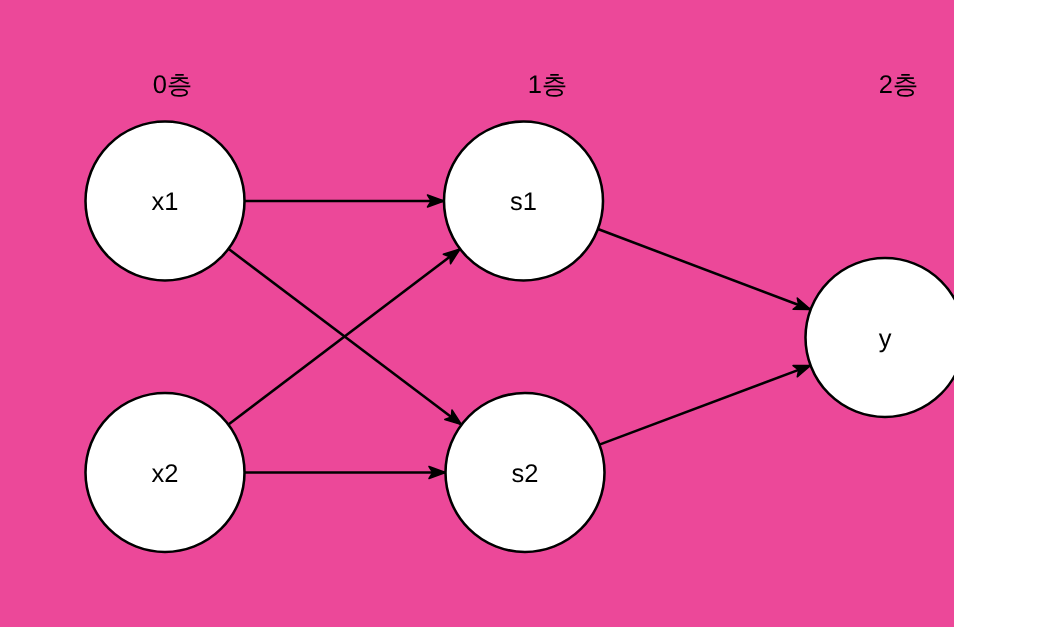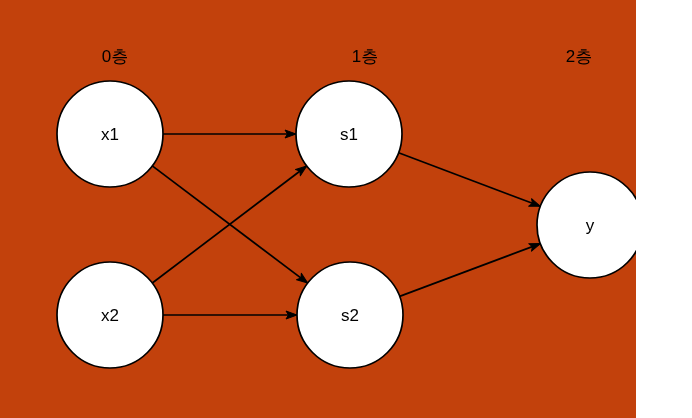--- a/index.html
+++ b/index.html
@@ -4,21 +4,21 @@
 <style>
   html, body {
     margin: 0;
     padding: 0;
     background: #ffffff;
   }
   .stage {
     position: relative;
     width: 636px;
     height: 418px;
-    background: #c2410c;
+    background: #ec4899;
     font-family: "Liberation Sans", sans-serif;
     overflow: hidden;
   }
   .layer-label {
     position: absolute;
     top: 48px;
     transform: translateX(-50%);
     font-size: 17px;
     line-height: 17px;
     color: #000000;
@@ -36,21 +36,21 @@
     text-anchor: middle;
   }
 </style>
 </head>
 <body>
 
 <div class="stage">
 
   <div class="layer-label" style="left:115px">0층</div>
   <div class="layer-label" style="left:365px">1층</div>
-  <div class="layer-label" style="left:579px">2층</div>
+  <div class="layer-label" style="left:599px">2층</div>
 
   <svg id="net-svg" class="net-svg" width="692" height="418" viewBox="0 0 692 418">
     <defs>
       <marker id="arrowhead" viewBox="0 0 13 10" refX="12" refY="5" markerWidth="13" markerHeight="10" markerUnits="userSpaceOnUse" orient="auto">
         <path d="M1,1 L12,5 L1,9 L3.5,5 Z" fill="#000000" stroke="#000000" stroke-width="1" stroke-linejoin="round"></path>
       </marker>
     </defs>
     <g id="edges-group">
         <line x1="163.0" y1="134.0" x2="296.0" y2="134.0" stroke="#000000" stroke-width="1.7" marker-end="url(#arrowhead)"></line>
         <line x1="152.3" y1="165.9" x2="307.7" y2="283.1" stroke="#000000" stroke-width="1.7" marker-end="url(#arrowhead)"></line>

